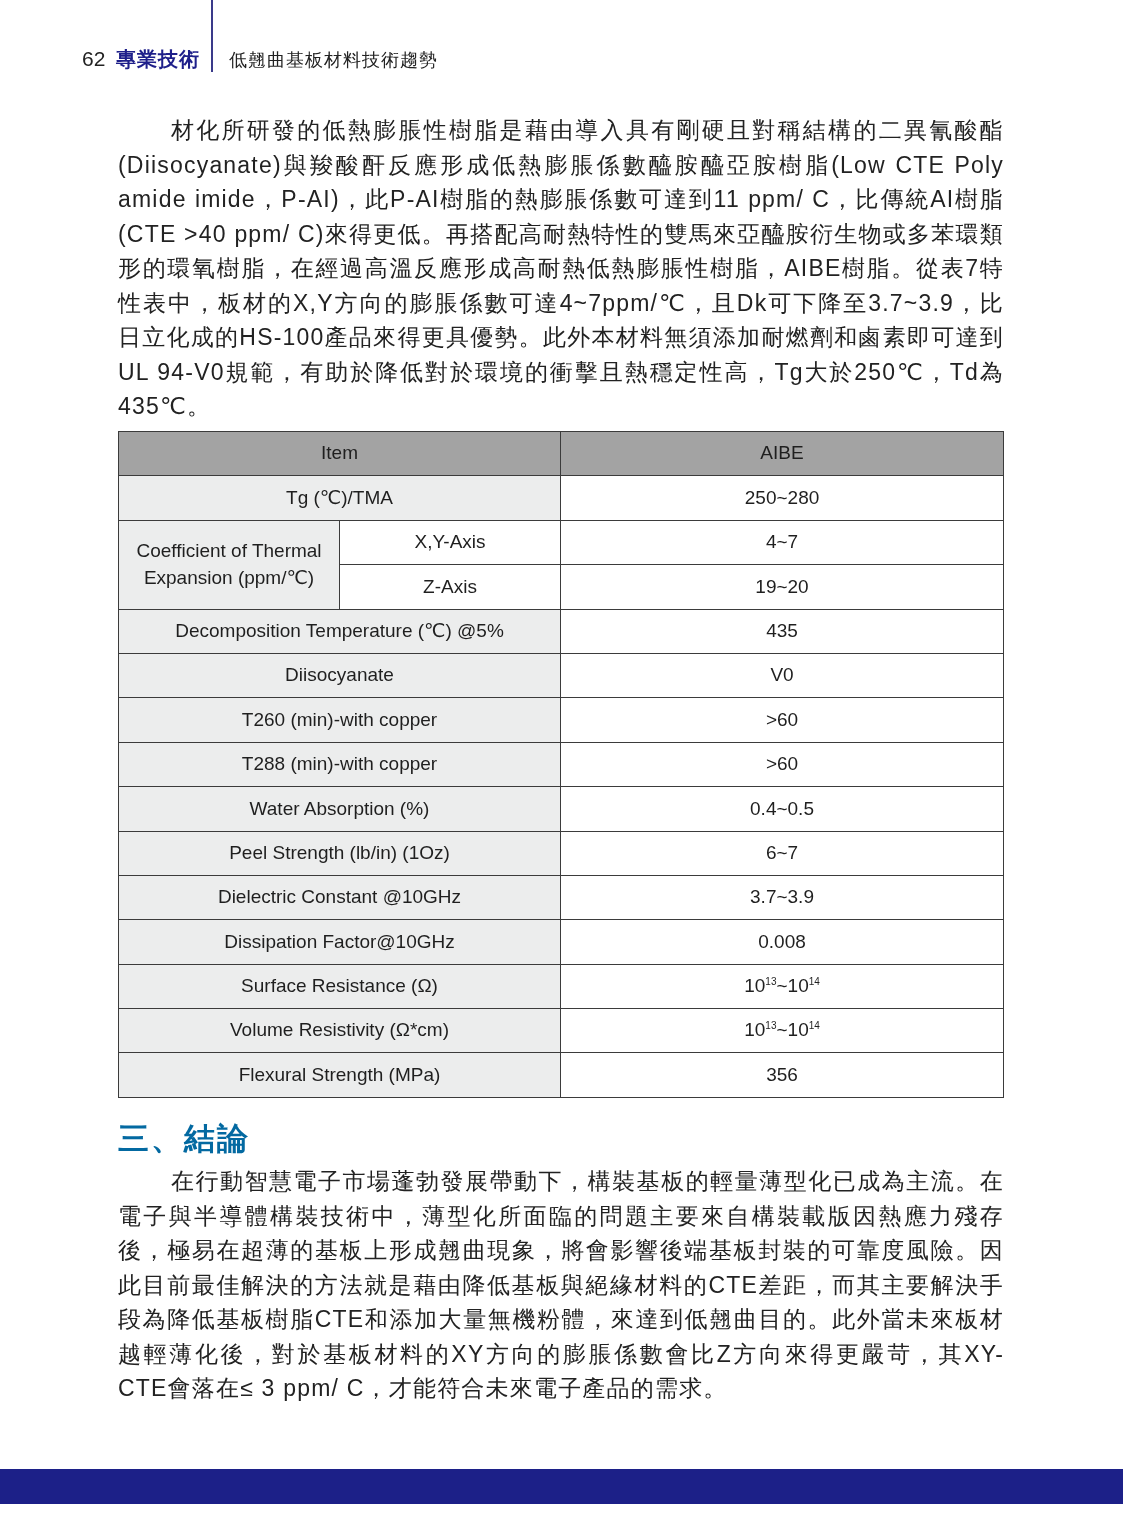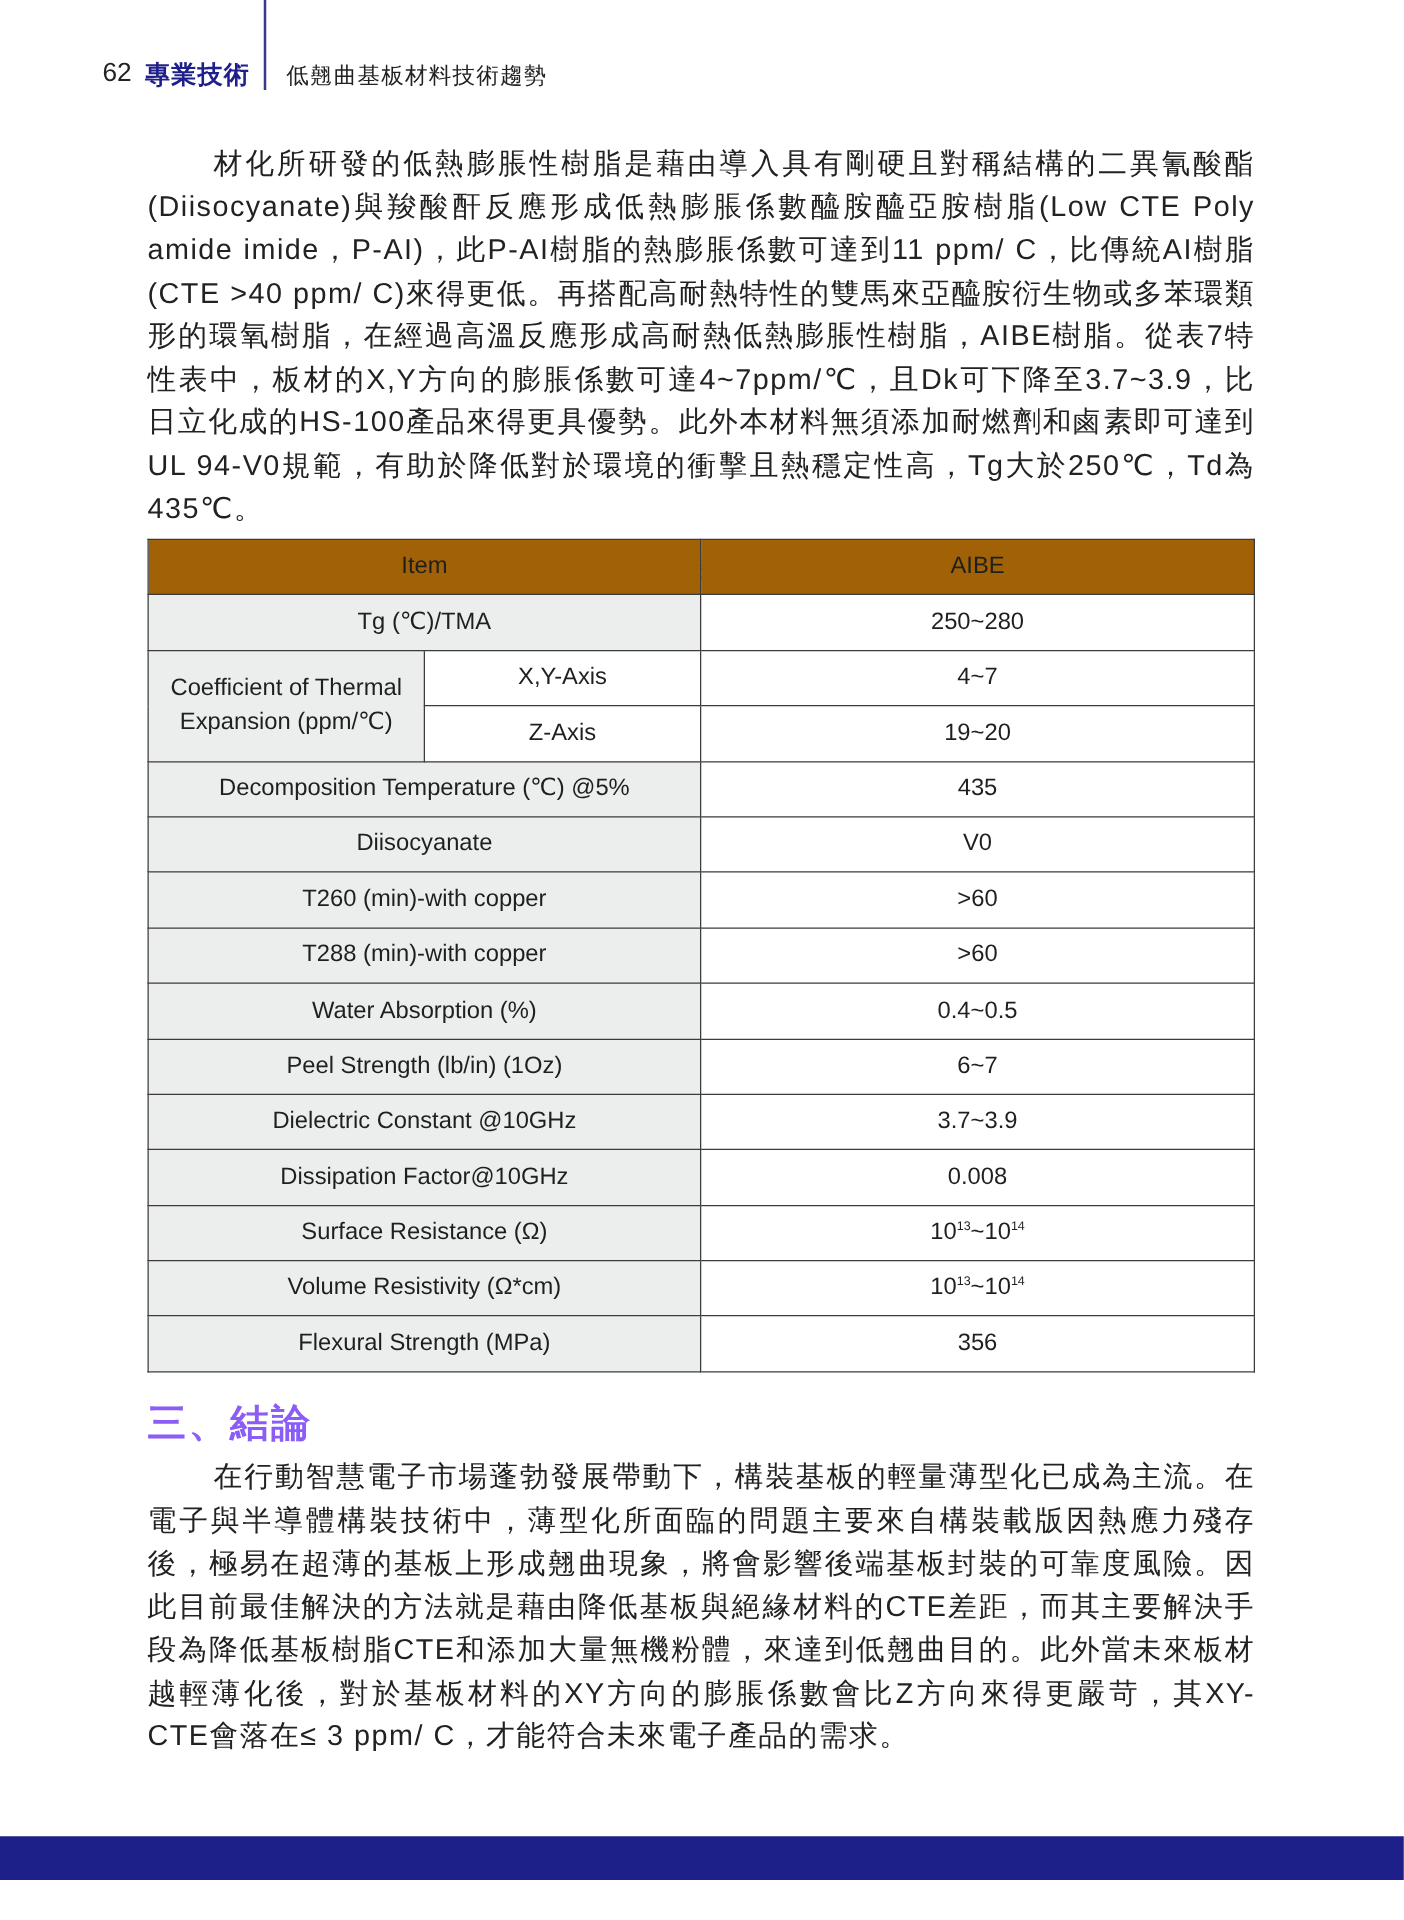--- a/index.html
+++ b/index.html
@@ -23,27 +23,27 @@
 
   table.spec {
     position: absolute; left: 118px; top: 431px; width: 885px;
     border-collapse: collapse; table-layout: fixed;
     font-size: 19px; color: #1f1f1f;
   }
   table.spec td {
     border: 1px solid #3b3b3b; text-align: center; vertical-align: middle;
     height: 43.4px; padding: 0; line-height: 1.4;
   }
-  table.spec tr.head td { background: #a16207; }
+  table.spec tr.head td { background: #a3a3a3; }
   table.spec td.lbl { background: #eceded; }
   table.spec td.sub { background: #ffffff; }
   table.spec td.val { background: #ffffff; }
   sup { font-size: 10px; vertical-align: 7px; }
 
-  .heading { position: absolute; left: 118px; top: 1118px; font-size: 31px; font-weight: bold; color: #8b5cf6; letter-spacing: 2px; }
+  .heading { position: absolute; left: 118px; top: 1118px; font-size: 31px; font-weight: bold; color: #0369a1; letter-spacing: 2px; }
 
   .footer-bar { position: absolute; left: 0; top: 1469px; width: 1123px; height: 35px; background: #1c2088; }
 </style>
 </head>
 <body>
 
 <div class="header">
   <span class="page-num">62</span>
   <span class="section-label">專業技術</span>
   <div class="header-sep"></div>

